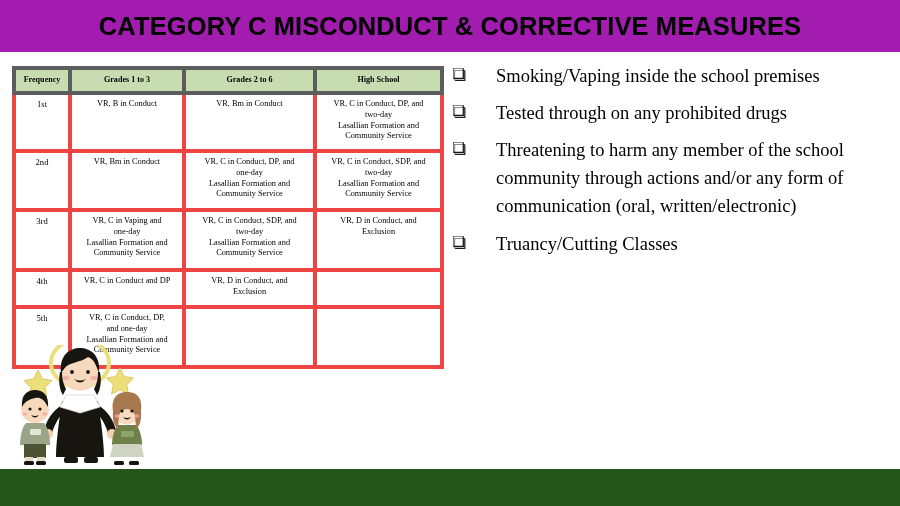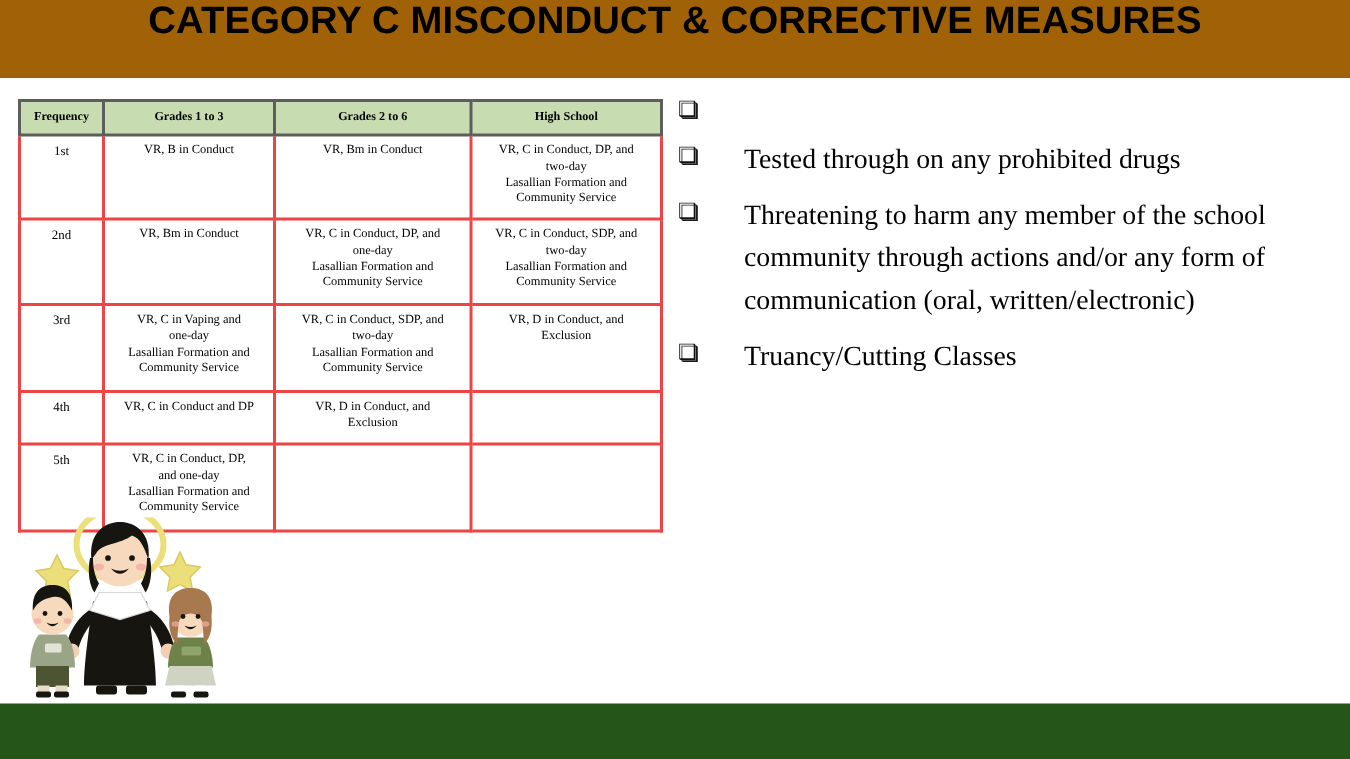--- a/index.html
+++ b/index.html
@@ -15,22 +15,23 @@
     font-family: "Liberation Serif", serif;
   }
 
   
   #title-band {
     position: absolute;
     left: 0;
     top: 0;
     width: 900px;
     height: 52px;
-    background: #a16207;
+    background: #a21caf;
     display: flex;
+    align-items: center;
     justify-content: center;
   }
   #title-text {
     font-family: "Liberation Sans", sans-serif;
     font-weight: bold;
     font-size: 25.5px;
     color: #000000;
     letter-spacing: 0.1px;
     white-space: nowrap;
   }
@@ -38,21 +39,21 @@
   
   #misconduct-table {
     position: absolute;
     left: 12px;
     top: 66px;
     width: 428px;
     border-collapse: collapse;
     table-layout: fixed;
   }
   #misconduct-table td, #misconduct-table th {
-    border: 2px solid #ef4444;
+    border: 4px solid #ef4444;
     padding: 4px 3px 5px 3px;
     vertical-align: top;
     text-align: center;
     font-family: "Liberation Serif", serif;
     font-size: 8.3px;
     line-height: 1.32;
     color: #000000;
     background: #ffffff;
   }
   #misconduct-table thead th {
@@ -251,20 +252,21 @@
         </td>
         <td><span class="cell-empty"></span></td>
         <td><span class="cell-empty"></span></td>
       </tr>
     </tbody>
 </table>
 
 <div id="bullet-list">
     <div class="bullet-row">
       <div class="bullet-marker">❑</div>
+      <div class="bullet-text">Smoking/Vaping inside the school premises</div>
     </div>
     <div class="bullet-row">
       <div class="bullet-marker">❑</div>
       <div class="bullet-text">Tested through on any prohibited drugs</div>
     </div>
     <div class="bullet-row">
       <div class="bullet-marker">❑</div>
       <div class="bullet-text">Threatening to harm any member of the school community through actions and/or any form of communication (oral, written/electronic)</div>
     </div>
     <div class="bullet-row">

